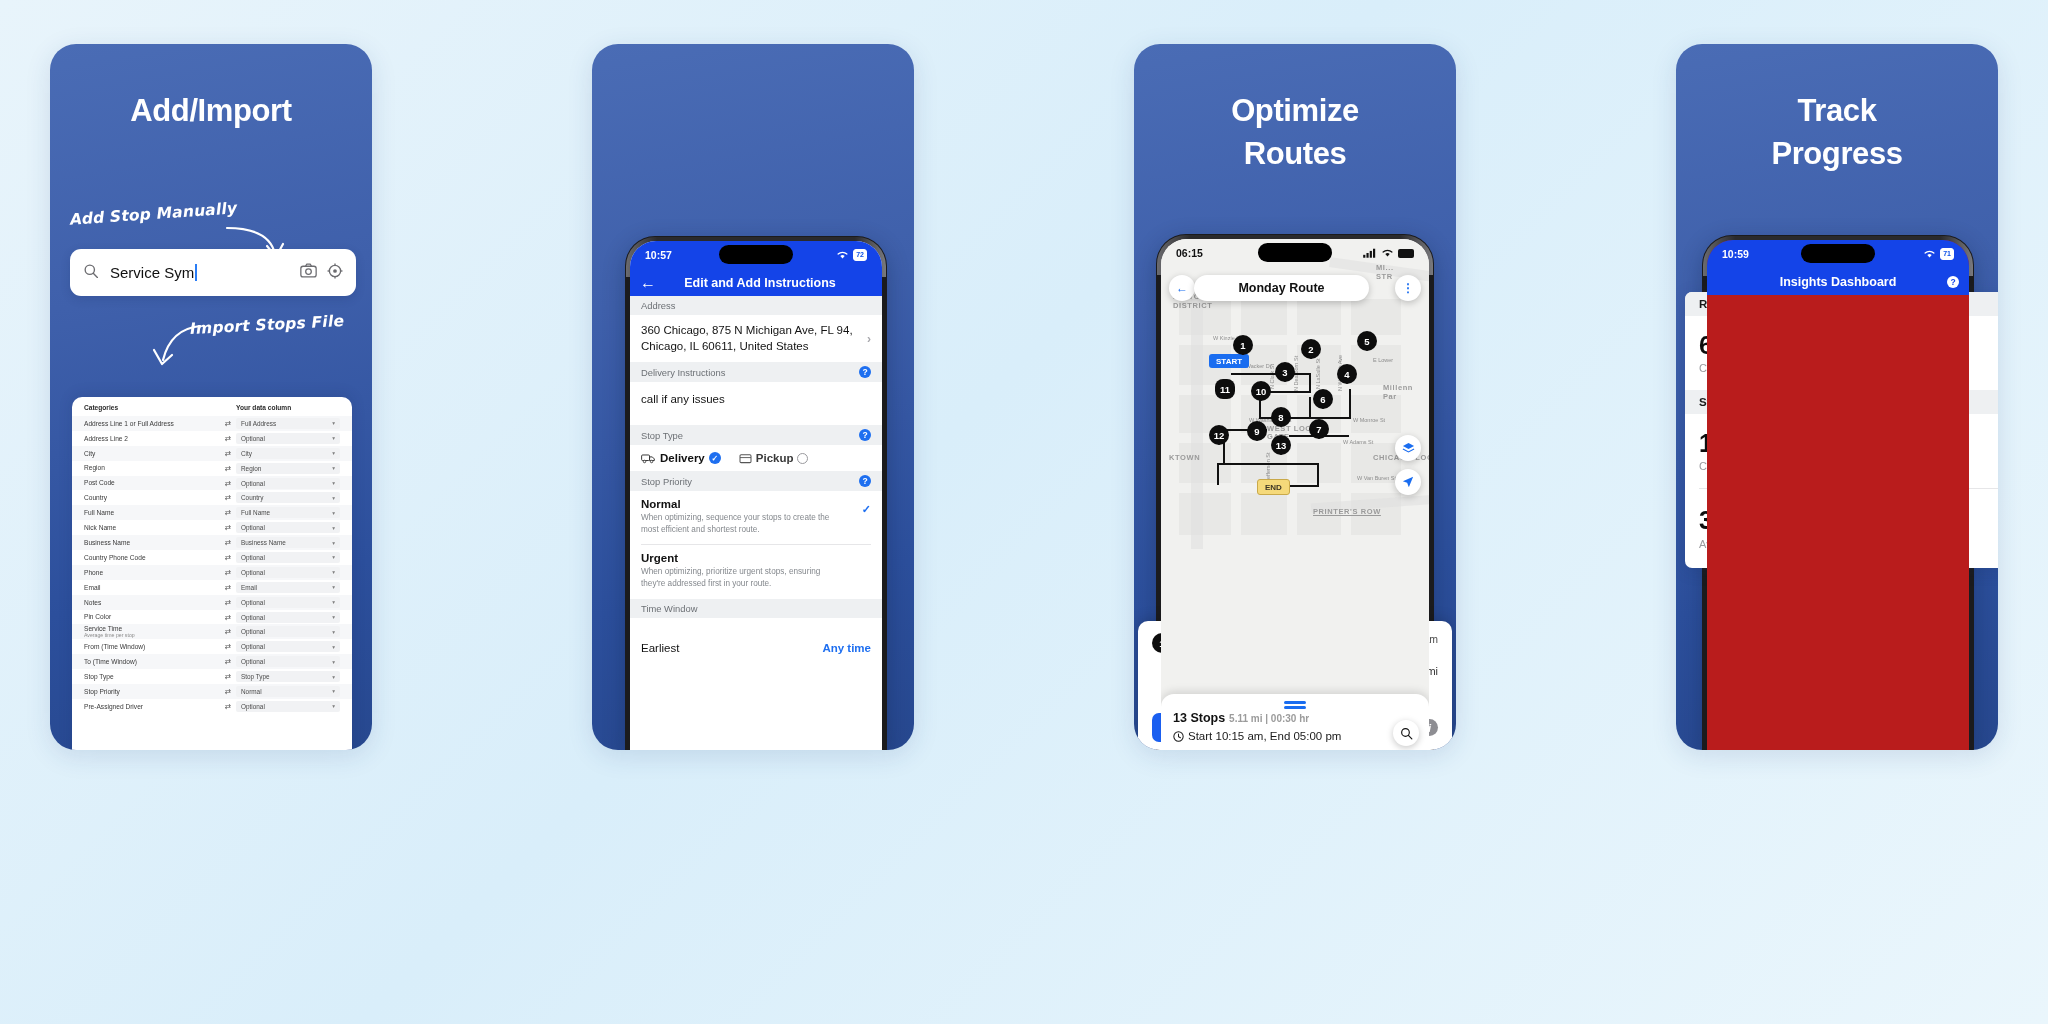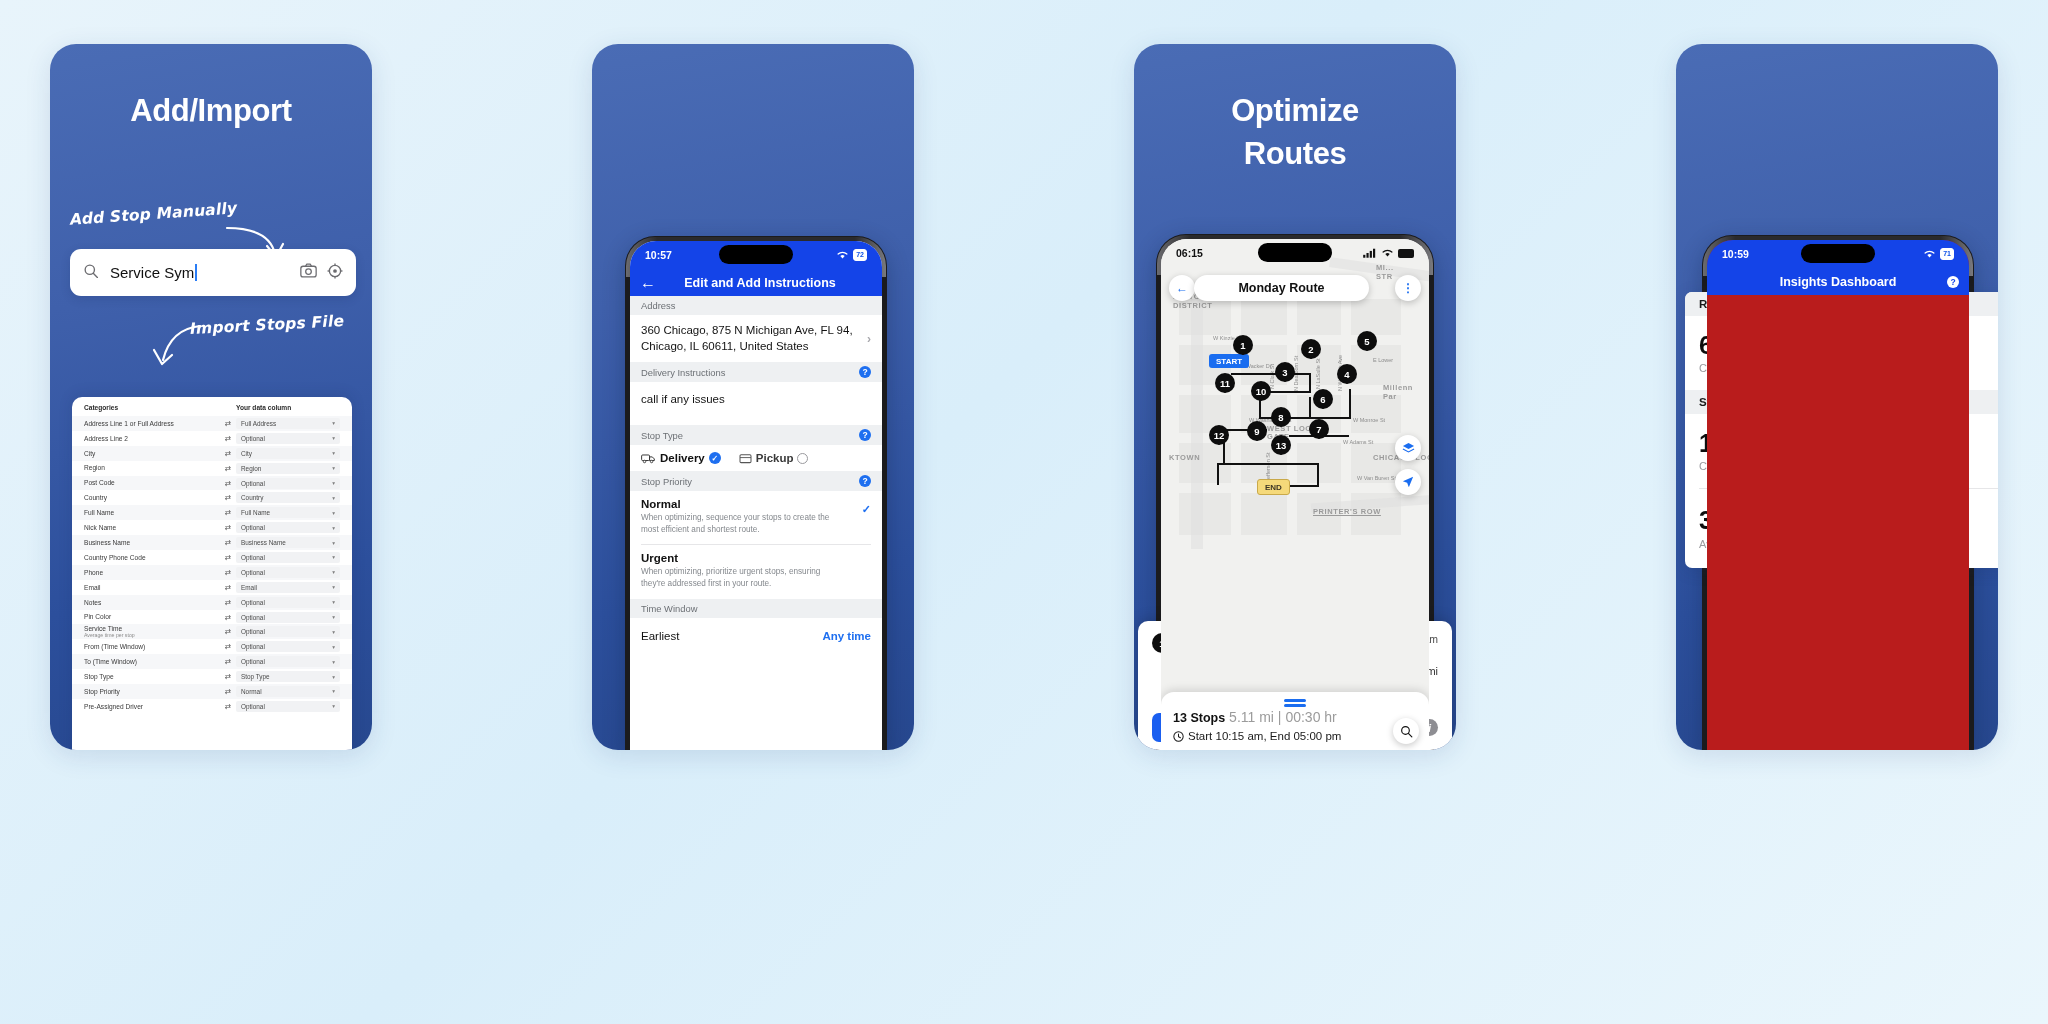--- a/index.html
+++ b/index.html
@@ -108,21 +108,21 @@
   .f-note { background:#fff; padding:11px 11px 20px; font-size:11.5px; color:#131313; }
   .stoptype { display:flex; align-items:center; gap:6px; background:#fff; padding:7px 11px; font-size:11.5px; }
   .st-opt { display:flex; align-items:center; gap:4px; font-weight:600; color:#111; }
   .tick { width:12px; height:12px; border-radius:50%; background:#1e6ff0; color:#fff; font-size:8px;
     display:flex; align-items:center; justify-content:center; }
   .circ { width:11px; height:11px; border-radius:50%; border:1.3px solid #9a9a9e; }
   .prio { background:#fff; padding:7px 11px 9px; position:relative; }
   .prio .pt { font-size:11.5px; font-weight:600; color:#111; }
   .prio .pd { font-size:8.2px; color:#84888d; line-height:1.42; margin-top:2px; width:200px; }
   .prio .pcheck { position:absolute; right:11px; top:12px; color:#1e6ff0; font-size:11px; font-weight:700; }
-  .tw-row { background:#fff; padding:12px 11px; display:flex; justify-content:space-between; font-size:11.5px; }
+  .tw-row { background:#fff; padding:24px 11px; display:flex; justify-content:space-between; font-size:11.5px; }
   .tw-row .lbl { color:#111; }
   .tw-row .any { color:#1e6ff0; font-weight:600; }
   .save-btn {
     position:absolute; left:11px; right:11px; bottom:10px; height:40px; background:#1444e8;
     border-radius:9px; color:#fff; font-size:14px; font-weight:600;
     display:flex; align-items:center; justify-content:center;
   }
 
   
   .map { position:absolute; inset:0; background:#f1f1ef; overflow:hidden; }
@@ -148,21 +148,21 @@
   .circbtn { position:absolute; width:26px; height:26px; border-radius:50%; background:#fff;
     display:flex; align-items:center; justify-content:center; box-shadow:0 2px 7px rgba(0,0,0,.22);
     font-size:12px; color:#1a6df0; }
   .sheet {
     position:absolute; left:0; right:0; bottom:0; background:#fff; border-radius:13px 13px 0 0;
     box-shadow:0 -2px 10px rgba(0,0,0,.14); padding:7px 12px 8px;
   }
   .grabber { width:22px; height:3px; border-radius:2px; background:#1a6df0; margin:0 auto 7px; position:relative; }
   .grabber::after { content:""; position:absolute; left:0; top:5px; width:22px; height:3px; border-radius:2px; background:#1a6df0; }
   .stops-line { font-size:12.5px; font-weight:700; color:#111; }
-  .stops-line .sub { font-size:14px; font-weight:400; color:#9b9b9b; margin-left:4px; }
+  .stops-line .sub { font-size:10px; font-weight:700; color:#9b9b9b; margin-left:4px; }
   .time-line { font-size:11.5px; color:#1a1a1a; margin-top:5px; display:flex; align-items:center; gap:4px; }
   .stopcard {
     position:absolute; left:-18px; right:-18px; bottom:-8px; background:#fff; border-radius:10px;
     box-shadow:0 -2px 14px rgba(0,0,0,.17); padding:12px 14px 16px;
   }
   .sc-top { display:flex; gap:9px; }
   .sc-pin { width:20px; height:20px; border-radius:50%; background:#0d0d0d; color:#fff; font-size:9.5px;
     font-weight:700; display:flex; align-items:center; justify-content:center; flex:0 0 auto; position:relative; }
   .sc-pin::after { content:""; position:absolute; bottom:-4px; left:50%; transform:translateX(-50%);
     border:4px solid transparent; border-top-color:#0d0d0d; }
@@ -589,21 +589,21 @@
           <div class="pin" style="left:72px;top:96px;">1</div>
           <div class="pin" style="left:140px;top:100px;">2</div>
           <div class="pin" style="left:114px;top:123px;">3</div>
           <div class="pin" style="left:176px;top:125px;">4</div>
           <div class="pin" style="left:196px;top:92px;">5</div>
           <div class="pin" style="left:152px;top:150px;">6</div>
           <div class="pin" style="left:148px;top:180px;">7</div>
           <div class="pin" style="left:110px;top:168px;">8</div>
           <div class="pin" style="left:86px;top:182px;">9</div>
           <div class="pin" style="left:90px;top:142px;">10</div>
-          <div class="pin" style="left:54px;top:134px;">11</div>
+          <div class="pin" style="left:54px;top:140px;border-radius:8px;">11</div>
           <div class="pin" style="left:48px;top:186px;">12</div>
           <div class="pin" style="left:110px;top:196px;">13</div>
 
           <div class="circbtn" style="left:8px;top:36px;">←</div>
           <div class="searchpill">Monday Route</div>
           <div class="circbtn" style="right:8px;top:36px;font-weight:700;">⋮</div>
           <div class="circbtn" style="right:8px;top:196px;">
             <svg width="13" height="13" viewBox="0 0 14 14">
                 <path d="M7 1.2 L13 4.4 L7 7.6 L1 4.4 Z" fill="#1a6df0"></path>
                 <path d="M1 7.5 L7 10.7 L13 7.5" stroke="#1a6df0" stroke-width="1.2" fill="none"></path>
@@ -697,20 +697,24 @@
               </svg>
             <span>Complete</span>
           </div>
           <div class="info-dot">i</div>
         </div>
       </div>
     </div>
   </div>
 
   <div class="panel">
+    <div class="panel-title">
+      <span>Track</span>
+      <span class="l2">Progress</span>
+    </div>
 
     <div class="phone" style="left:26px; top:191px; width:272px; height:515px;">
       <div class="screen" style="background:#b91c1c;">
         <div style="background:#1444e8;">
           <div class="statusbar">
             <span>10:59</span>
             <span class="notch"></span>
             <span class="sb-right">
               <svg width="13" height="10" viewBox="0 0 14 11">
                   <path d="M7 9.3 L4.6 6.6 A3.6 3.6 0 0 1 9.4 6.6 Z" fill="#fff"></path>

